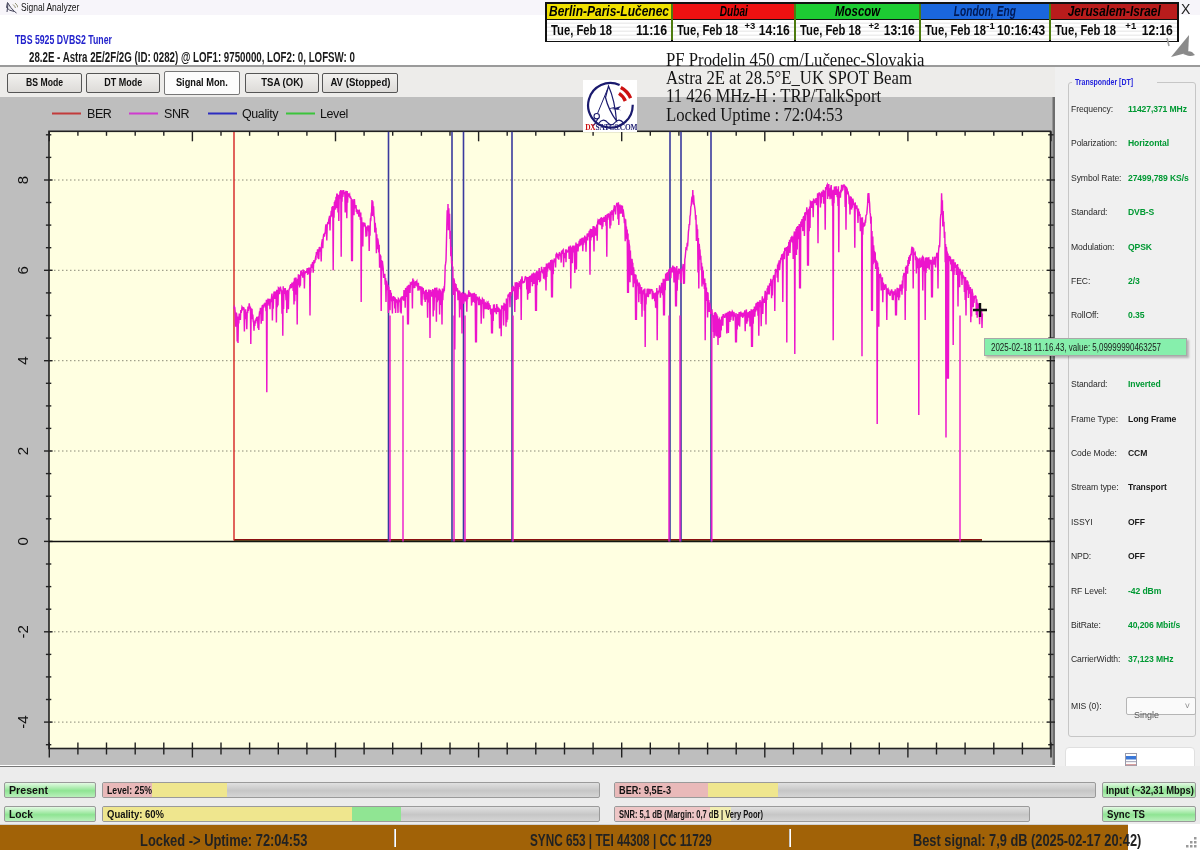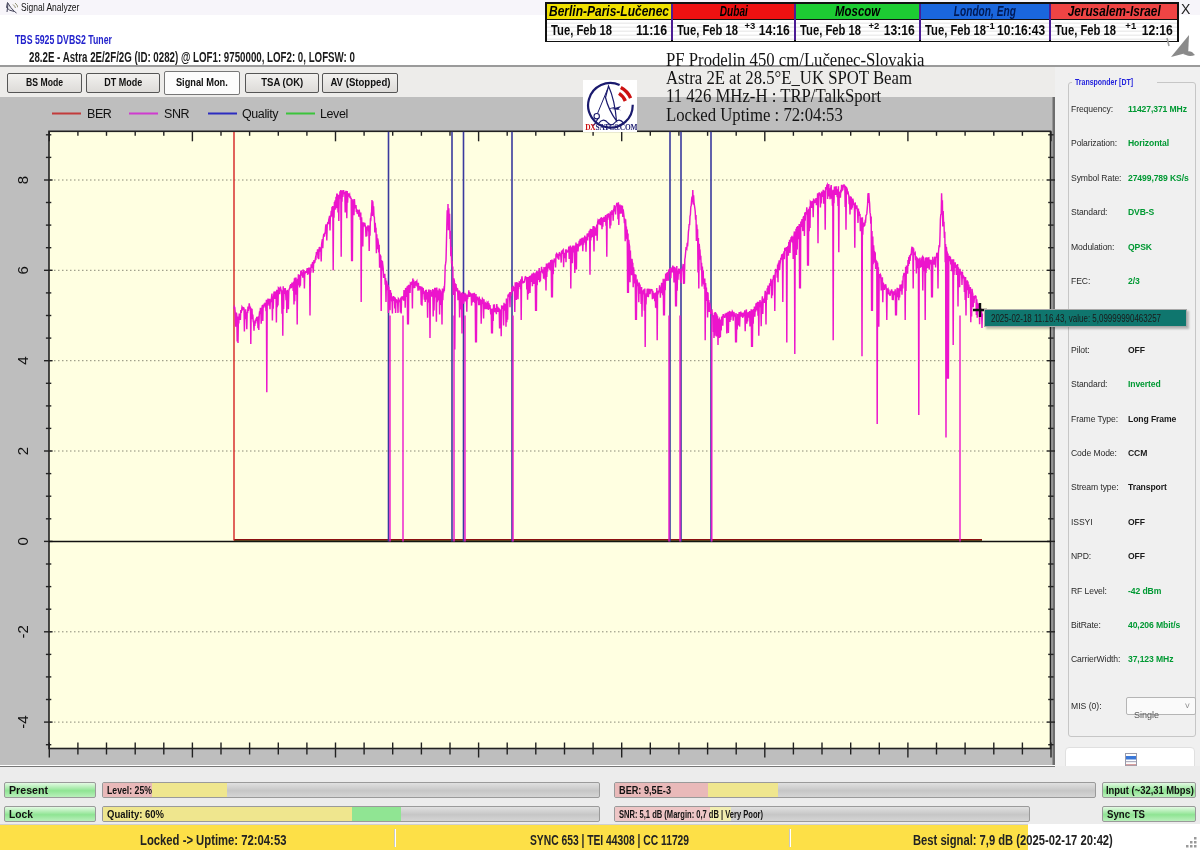--- a/index.html
+++ b/index.html
@@ -23,25 +23,25 @@
 #misdd{position:absolute;left:1126px;top:697px;width:70px;height:18px;background:#fafafa;border:1px solid #b5b5b5;border-radius:2px;font-size:9px;color:#555;padding:12px 0 0 7px}
 #misdd:after{content:"˅";position:absolute;right:5px;top:3px;color:#888;font-size:9px}
 #savebtn{position:absolute;left:1065px;top:747px;width:130px;height:22.5px;background:#fff;border:1px solid #e0e0e0;border-radius:4px}
 #bband{position:absolute;left:0;top:765.5px;width:1200px;height:58.5px;background:#ececec}
 #bband:before{content:"";position:absolute;left:0;top:0;width:1055px;height:1px;background:#777}
 .bar{position:absolute;height:15.5px;border:1px solid #9a9a9a;border-radius:2px;font-size:11px;font-weight:bold;color:#111;line-height:13.5px;white-space:nowrap;overflow:hidden}
 .bar>span{position:absolute;left:4px;top:0.5px}
 .green{background:linear-gradient(#e3fae3,#8fe493 55%,#b9f0bb)}
 .gray{background:linear-gradient(#e0e0e0,#c6c6c6 55%,#d5d5d5)}
 .seg{position:absolute;top:0;height:100%}
-#sbar{position:absolute;left:0;top:824px;width:1028px;height:26px;background:#fde047;border-top:1px solid #d0d0d0;font-size:14px;font-weight:bold;color:#222}
+#sbar{position:absolute;left:0;top:824px;width:1128px;height:26px;background:#a16207;border-top:1px solid #d0d0d0;font-size:16px;font-weight:bold;color:#222}
 .sdiv{position:absolute;top:4px;height:18px;width:1px;background:#c8c8c8;box-shadow:1px 0 0 #fff}
 .stext{position:absolute;top:6.5px;white-space:nowrap}
 #clocks{position:absolute;left:545px;top:2px;height:40px;display:flex;border:2px solid #111;background:#fff}
-.ck{border-right:2px solid #4c1d95;position:relative}
+.ck{border-right:2px solid #4d7c0f;position:relative}
 .ck:last-child{border-right:none}
 .ckh{height:15.5px;font-size:15px;font-weight:bold;font-style:italic;display:flex;justify-content:center;align-items:center;line-height:14px;border-bottom:1.5px solid #111;white-space:nowrap}
 .ckh i{font-style:italic !important}
 .ckd{height:21px;position:relative;font-size:14px;font-weight:bold;color:#0a0a0a;white-space:nowrap;background:repeating-linear-gradient(#ffffff 0px,#ffffff 2px,#ededed 3px,#ededed 4px)}
 .ckl{position:absolute;left:4px;top:2.5px}
 .ckt{position:absolute;right:4px;top:2.5px}
 .sup{position:absolute;left:59%;top:0px;font-size:9.5px;font-weight:bold}
 #xclose{position:absolute;left:1181px;top:1px;font-size:14px;color:#222}
 </style></head><body>
 <div id="tbar">
@@ -289,21 +289,21 @@
 <div class="ckh" style="background:#1a66dd;color:#001a55">
         <i style="display:inline-block;font-style:normal;transform:scaleX(0.677);transform-origin:50% 50%">London, Eng</i>
       </div>
 <div class="ckd">
         <span class="ckl"><i style="display:inline-block;font-style:normal;transform:scaleX(0.803);transform-origin:0 50%">Tue, Feb 18</i></span>
         <span class="sup" style="left:51%">-1</span>
         <span class="ckt"><i style="display:inline-block;font-style:normal;transform:scaleX(0.856);transform-origin:100% 50%">10:16:43</i></span>
       </div>
 </div>
     <div class="ck" style="width:126px">
-<div class="ckh" style="background:#ef4444;color:#000">
+<div class="ckh" style="background:#b91c1c;color:#000">
         <i style="display:inline-block;font-style:normal;transform:scaleX(0.785);transform-origin:50% 50%">Jerusalem-Israel</i>
       </div>
 <div class="ckd">
         <span class="ckl"><i style="display:inline-block;font-style:normal;transform:scaleX(0.803);transform-origin:0 50%">Tue, Feb 18</i></span>
         <span class="sup">+1</span>
         <span class="ckt"><i style="display:inline-block;font-style:normal;transform:scaleX(0.866);transform-origin:100% 50%">12:16</i></span>
       </div>
 </div>
   </div>
 <div id="xclose">X</div>
@@ -386,21 +386,21 @@
 <div id="mis">MIS (0):</div>
 <div id="misdd">Single</div>
 <div id="savebtn">
     <svg class="abs" style="left:59px;top:4.5px" width="12" height="13" viewBox="0 0 12 13">
       <rect x="0.5" y="0.5" width="11" height="12" fill="#fdfdfd" stroke="#9a9aa8"></rect>
       <rect x="1" y="3" width="10" height="3.5" fill="#3b78d8"></rect>
       <rect x="1" y="8" width="10" height="1.2" fill="#b0b0c0"></rect>
       <rect x="1" y="11" width="10" height="1.3" fill="#d8a0a0"></rect>
     </svg>
   </div>
-<div class="abs" style="left:983.5px;top:309px;width:203px;height:18px;background:#0f766e;border:1px solid #a8a8a8;box-shadow:1.5px 1.5px 2px rgba(0,0,0,0.25);font-size:10.5px;color:#1a1a1a;line-height:17px;white-space:nowrap;padding-left:6px"><i style="display:inline-block;font-style:normal;transform:scaleX(0.759);transform-origin:0 50%">2025-02-18 11.16.43, value: 5,09999990463257</i></div>
+<div class="abs" style="left:983.5px;top:338px;width:203px;height:18px;background:#86efac;border:1px solid #a8a8a8;box-shadow:1.5px 1.5px 2px rgba(0,0,0,0.25);font-size:10.5px;color:#1a1a1a;line-height:17px;white-space:nowrap;padding-left:6px"><i style="display:inline-block;font-style:normal;transform:scaleX(0.759);transform-origin:0 50%">2025-02-18 11.16.43, value: 5,09999990463257</i></div>
 <div id="bband"></div>
 <div class="bar green" style="left:4px;top:782px;width:92px">
     <span><i style="display:inline-block;font-style:normal;transform:scaleX(0.966);transform-origin:0 50%">Present</i></span>
   </div>
 <div class="bar gray" style="left:102px;top:782px;width:498px">
  <div class="seg" style="left:0;width:49px;background:#e9b9b9"></div>
  <div class="seg" style="left:49px;width:75px;background:#efe68e"></div>
  <span><i style="display:inline-block;font-style:normal;transform:scaleX(0.791);transform-origin:0 50%">Level: 25%</i></span>
   </div>
 <div class="bar gray" style="left:614px;top:782px;width:482px">

